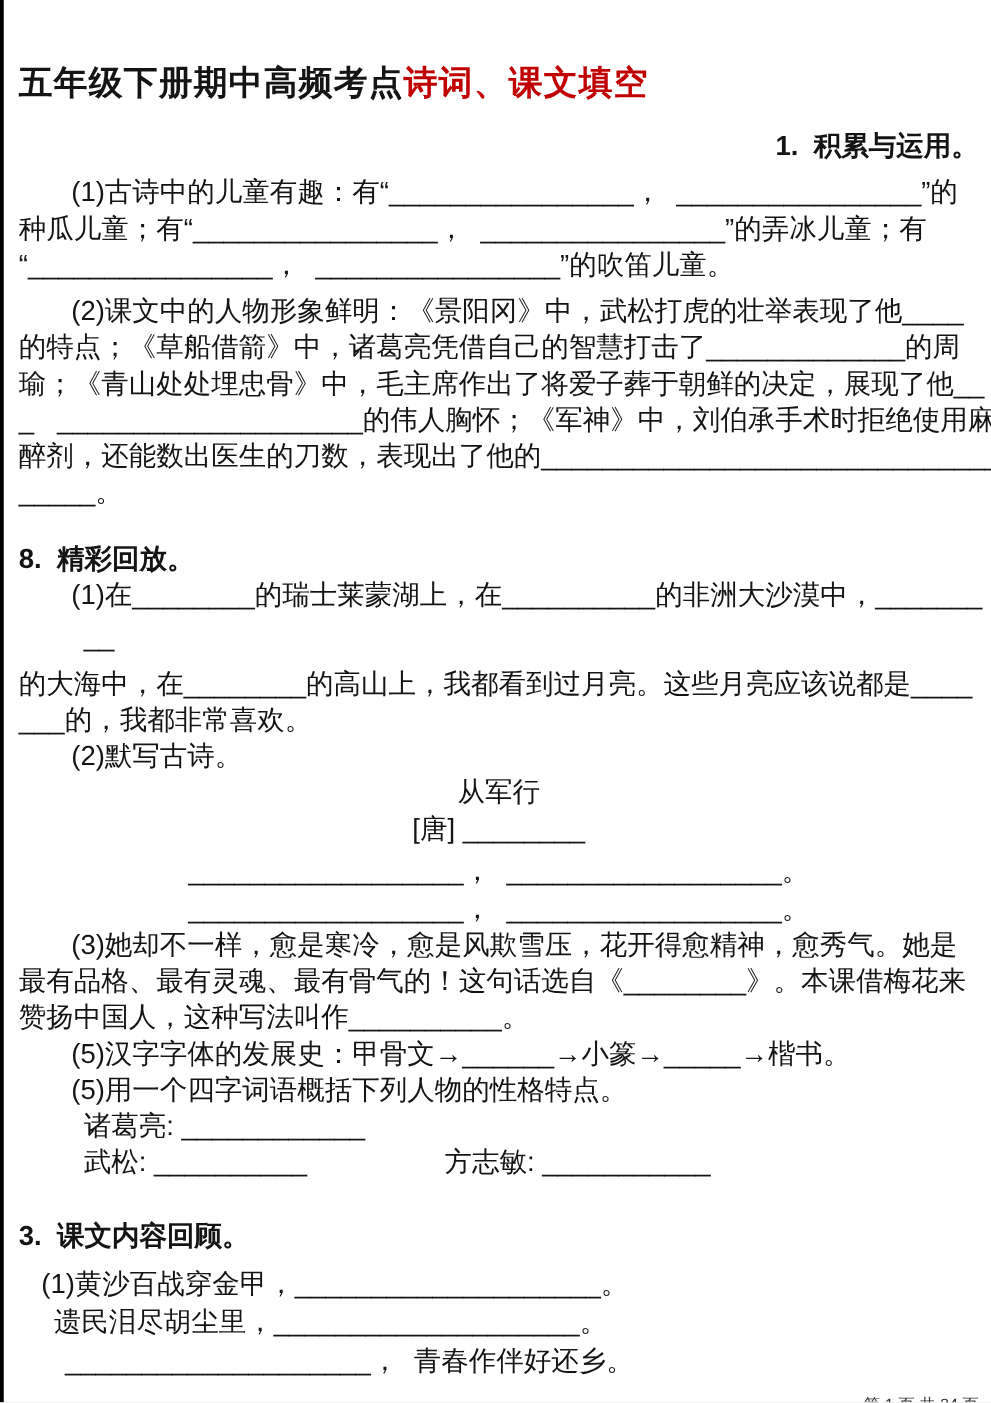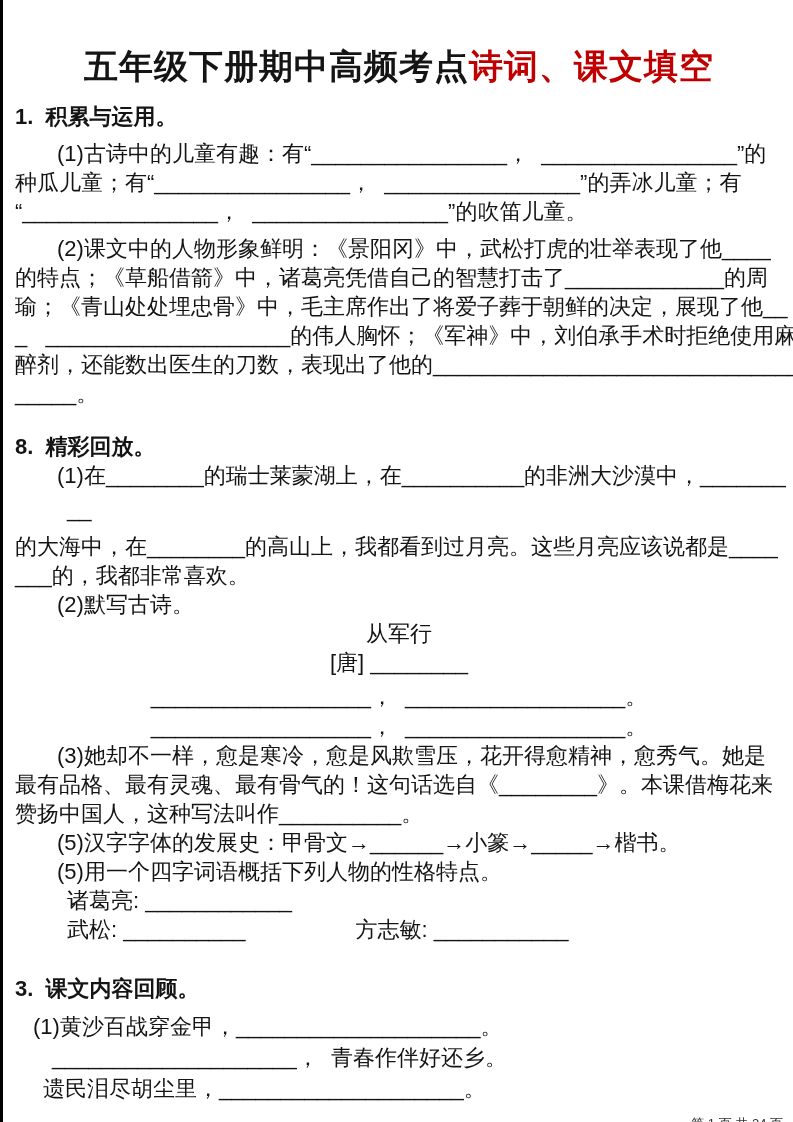--- a/index.html
+++ b/index.html
@@ -13,42 +13,42 @@
     overflow:hidden;
   }
   .edge-line {
     position:absolute; left:0; top:0;
     width:3px; height:1122px;
     background:#000;
   }
   .content { padding:44px 10px 0 15px; }
 
   .title {
-    margin:0; text-align:center;
-    font-size:34px; line-height:44px;
+    margin:0; 
+    font-size:27px; line-height:44px;
     font-weight:bold; letter-spacing:1px;
     white-space:pre;
   }
   .title .accent { color:#c00000; }
 
   .h {
     font-size:22px; line-height:29px;
     font-weight:bold; white-space:pre;
   }
   .ln {
     font-size:22px; line-height:29px;
     white-space:pre;
   }
   .lh31 { line-height:31px; }
 
   .ind   { padding-left:42px; }  
   .ind2  { padding-left:52px; }  
   .center{ text-align:center; }
 
-  .mt14 { margin-top:14px; }
+  .mt14 { margin-top:14px;text-align:right; }
   .mt8  { margin-top:8px; }
   .mt5  { margin-top:5px; }
   .mt2  { margin-top:8px; }
   .mt1  { margin-top:1px; }
   .mt24 { margin-top:24px; }
   .mt30 { margin-top:30px; }
   .mt12 { margin-top:12px; }
 
   .pair-row { display:flex; gap:110px; }
 
@@ -100,18 +100,18 @@
     <div class="ln ind">(5)汉字字体的发展史：甲骨文→______→小篆→_____→楷书。</div>
     <div class="ln ind">(5)用一个四字词语概括下列人物的性格特点。</div>
     <div class="ln ind2">诸葛亮: ____________</div>
     <div class="pair-row ind2">
       <span class="ln">武松: __________</span>
       <span class="ln">方志敏: ___________</span>
     </div>
 
     <div class="h mt30">3.  课文内容回顾。</div>
     <div class="ln lh31 s3l1 mt2">(1)黄沙百战穿金甲，____________________。</div>
+    <div class="ln lh31 s3l3">遗民泪尽胡尘里，____________________。</div>
     <div class="ln lh31 s3l2">____________________，  青春作伴好还乡。</div>
-    <div class="ln lh31 s3l3">遗民泪尽胡尘里，____________________。</div>
 
     <div class="footer mt12">第 1 页 共 24 页</div>
   </div>
 </div>
 
 </body></html>

